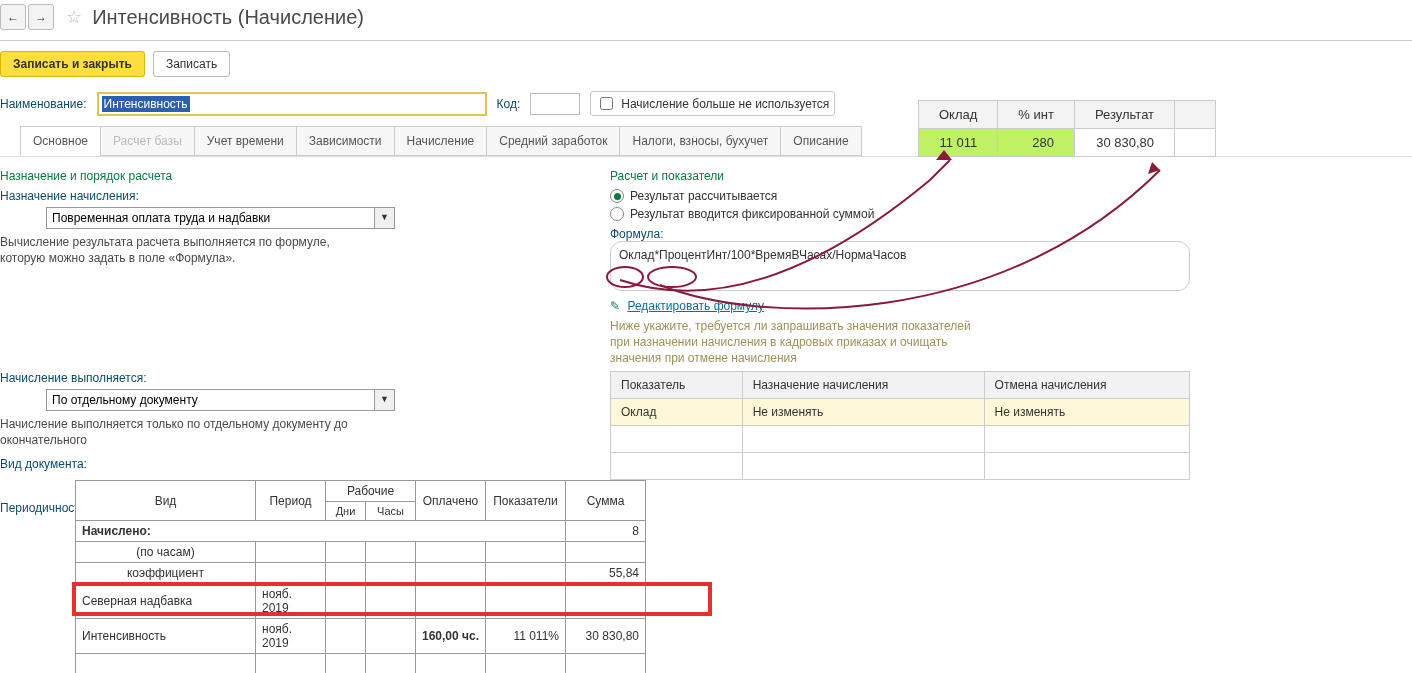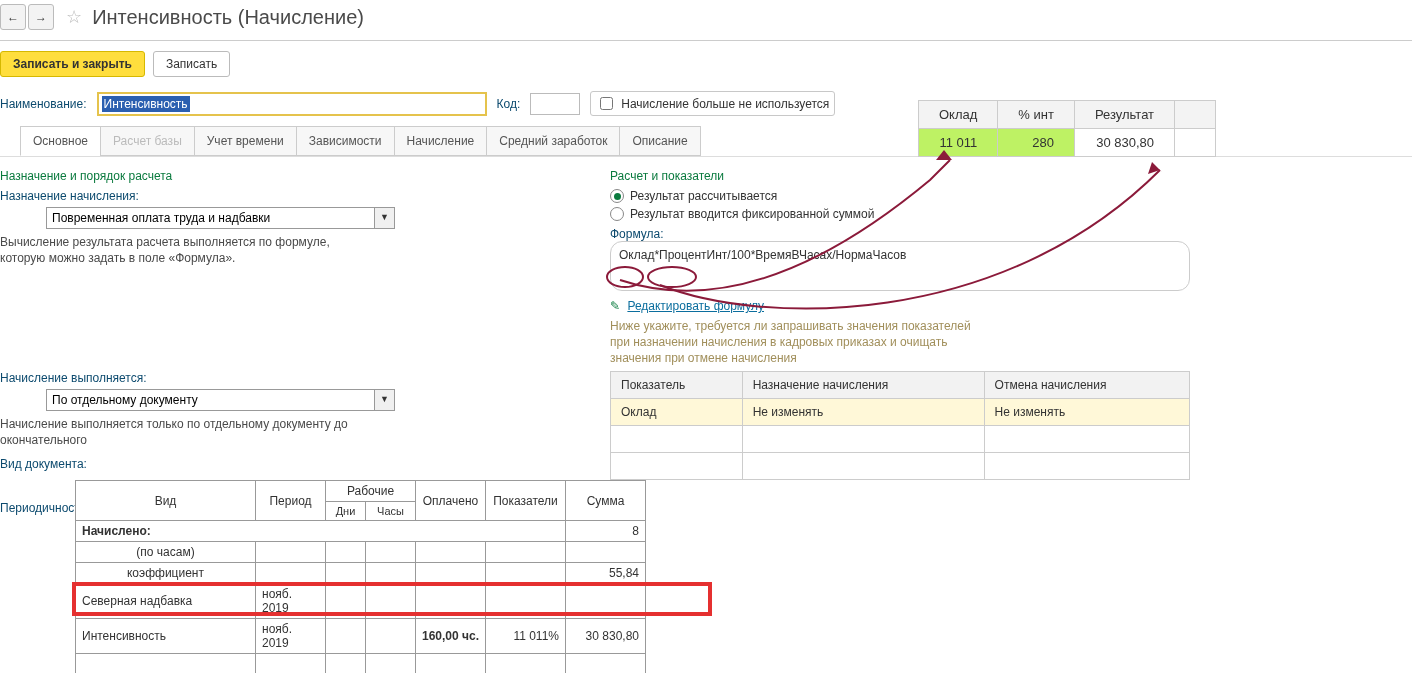--- a/index.html
+++ b/index.html
@@ -78,20 +78,21 @@
   </span>
 </div>
 
 <div class="tabs">
   <div class="tab active">Основное</div>
   <div class="tab disabled">Расчет базы</div>
   <div class="tab">Учет времени</div>
   <div class="tab">Зависимости</div>
   <div class="tab">Начисление</div>
   <div class="tab">Средний заработок</div>
+  <div class="tab">Налоги, взносы, бухучет</div>
   <div class="tab">Описание</div>
 </div>
 
 <div class="two-col">
   <div class="col-left">
     <div class="section-title">Назначение и порядок расчета</div>
     <div class="label">Назначение начисления:</div>
     <div class="dropdown" style="margin-top:4px;">
       <input type="text" value="Повременная оплата труда и надбавки" style="">
       <div class="dropdown-btn">▼</div>

